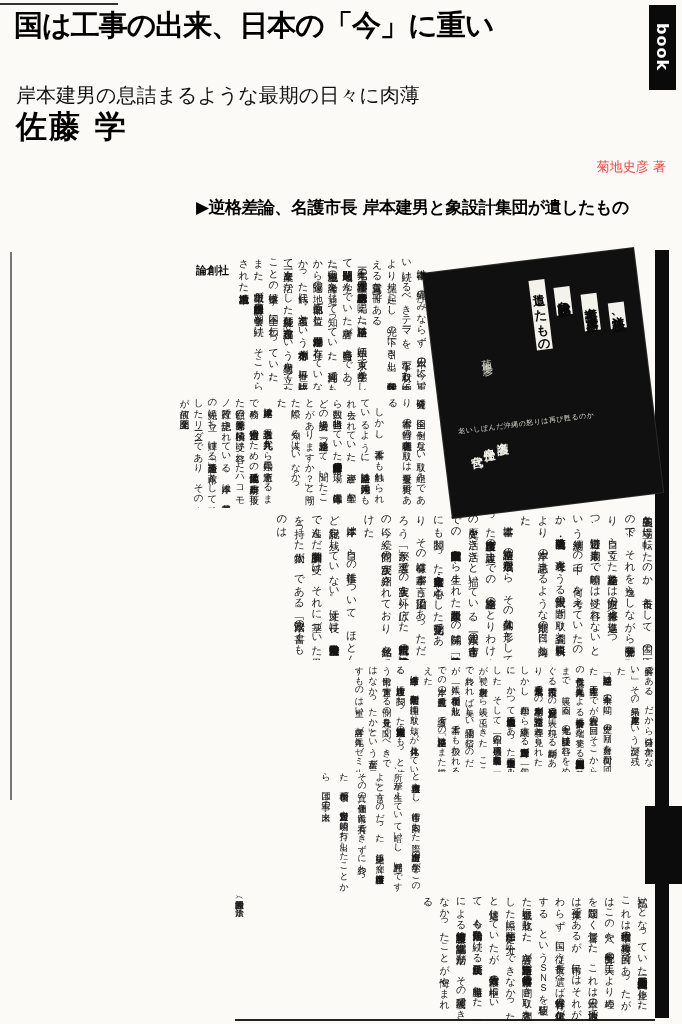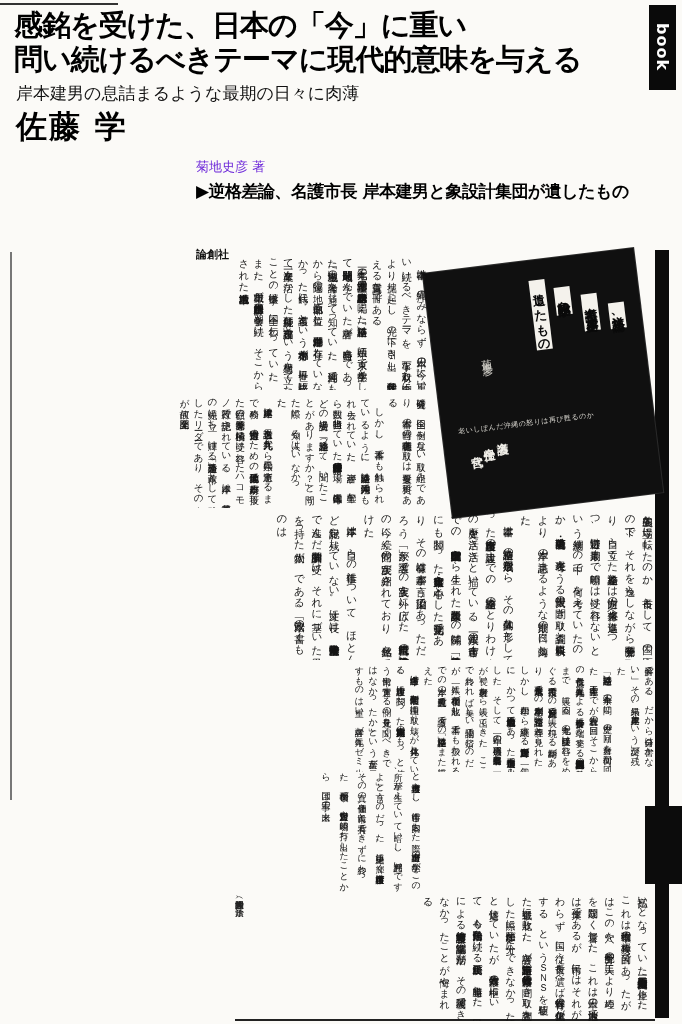--- a/index.html
+++ b/index.html
@@ -7,24 +7,24 @@
     width:682px;height:1024px;position:relative;overflow:hidden;
     background:#fbfaf7;color:#1c1c1c;
     font-family:"DejaVu Sans","Liberation Sans",sans-serif;
   }
   .abs{position:absolute;}
   
   .rule-top{left:0;top:3px;width:118px;height:2px;background:#333;}
   .rule-left{left:10px;top:252px;width:2px;height:548px;background:#777;}
   .headline{left:14px;top:8px;width:640px;font-weight:bold;color:#000;
     font-size:29px;line-height:34px;letter-spacing:-1px;}
-  .subtitle{left:16px;top:82px;font-size:17px;color:#111;letter-spacing:0;}
+  .subtitle{left:16px;top:82px;font-size:20px;color:#111;letter-spacing:0;}
   .reviewer{left:16px;top:106px;font-size:31px;font-weight:bold;color:#000;letter-spacing:2px;}
   .bookinfo{left:196px;top:158px;width:470px;}
-  .bi-author{font-size:13px;color:#6d28d9;margin-bottom:4px;}
+  .bi-author{font-size:13px;color:#ef4444;margin-bottom:20px;text-align:right;}
   .bi-title{font-size:17px;font-weight:bold;color:#000;letter-spacing:-0.5px;margin-bottom:3px;}
   .bi-details{font-size:10.5px;color:#222;margin-bottom:3px;}
   .bi-publisher{font-size:11px;font-weight:bold;color:#111;margin-top:44px;}
   
   .book-tab{right:6px;top:5px;width:27px;height:85px;background:#0a0a0a;
     display:flex;align-items:center;justify-content:center;}
   .book-tab span{writing-mode:vertical-rl;color:#fff;font-weight:bold;
     font-size:16px;letter-spacing:1px;}
   
   .scan-bar{left:655px;top:250px;width:14px;height:768px;background:#0c0c0c;}
@@ -65,22 +65,21 @@
 </head>
 <body>
 
 <div class="abs rule-top"></div>
 <div class="abs rule-left"></div>
 <div class="abs scan-bar"></div>
 <div class="abs scan-blob"></div>
 <div class="abs rule-bottom"></div>
 
 <div class="abs headline">
-  <div>感銘を受けた、日本の「今」に重い</div>
-  <div>問い続けるべきテーマに現代的意味を与える</div>
+  <div>国は工事の出来、日本の「今」に重い</div>
 </div>
 <div class="abs subtitle">岸本建男の息詰まるような最期の日々に肉薄</div>
 <div class="abs reviewer">佐藤 学</div>
 
 <div class="abs bookinfo">
   <div class="bi-author">菊地史彦 著</div>
   <div class="bi-title">▶逆格差論、名護市長 岸本建男と象設計集団が遺したもの</div>
   <div class="bi-publisher">論創社</div>
 </div>
 

